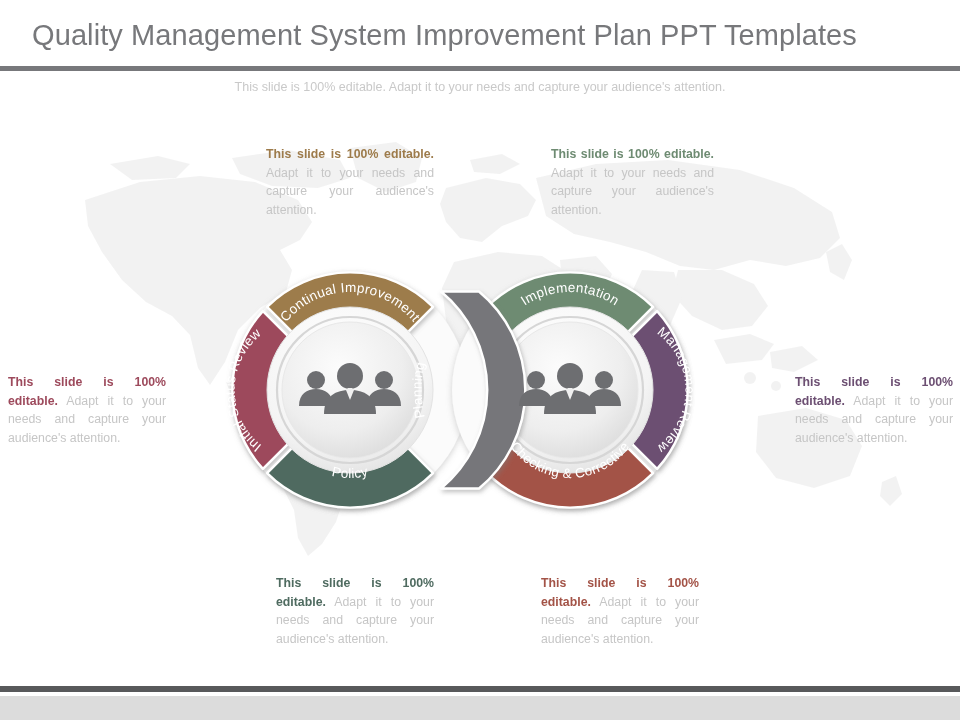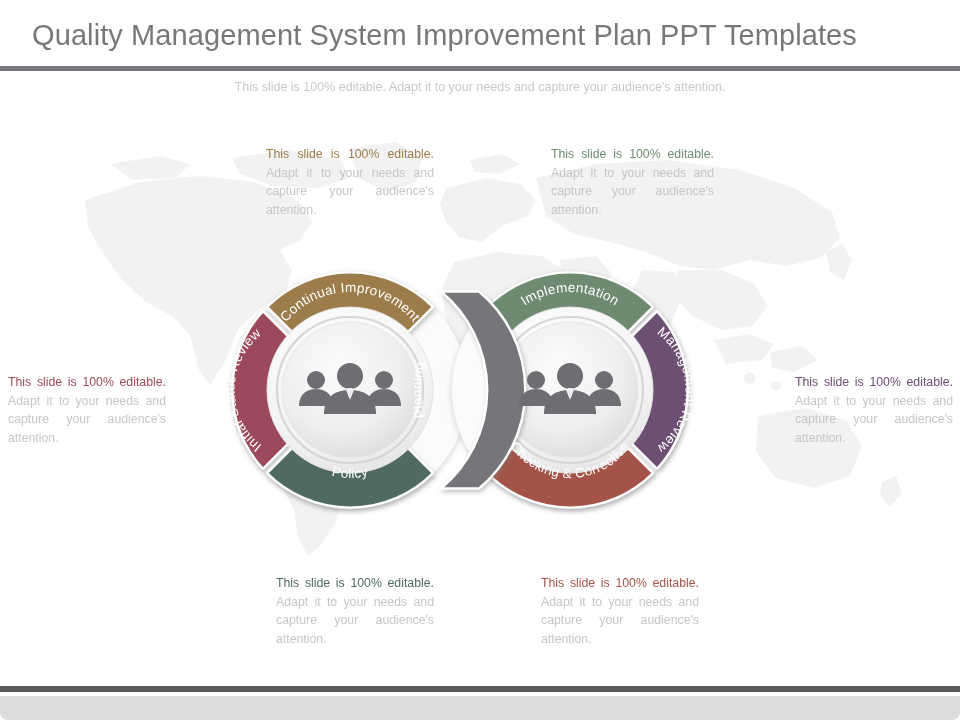--- a/index.html
+++ b/index.html
@@ -3,21 +3,21 @@
 <meta charset="utf-8">
 <style>
   html,body{margin:0;padding:0;}
   body{
     width:960px;height:720px;
     background:#ffffff;
     font-family:"Liberation Sans", sans-serif;
     overflow:hidden;
     position:relative;
   }
-  .slide{position:absolute;inset:0;width:960px;height:720px;background:#fff;overflow:hidden;border-radius:8px;}
+  .slide{position:absolute;inset:0;width:960px;height:720px;background:#fff;overflow:hidden;}
 
   
   .title{
     position:absolute;left:32px;top:18px;width:900px;
     font-size:29px;line-height:34px;color:#77787b;
     font-weight:400;letter-spacing:.1px;white-space:nowrap;
   }
   .header-rule{
     position:absolute;left:0;top:66px;width:960px;height:5px;background:#77787b;
   }
@@ -34,21 +34,21 @@
   .worldmap{position:absolute;left:50px;top:130px;width:870px;height:430px;opacity:.5;}
   .worldmap svg{width:100%;height:100%;display:block;}
 
   
   .stage{position:absolute;left:150px;top:210px;width:620px;height:360px;}
   .stage svg{display:block;width:620px;height:360px;overflow:visible;}
 
   
   .cap{position:absolute;font-size:12.3px;line-height:18.5px;
        text-align:justify;color:#c6c6c6;}
-  .cap .hl{font-weight:normal;}
+  .cap .hl{font-weight:bold;}
   .cap .rest{color:#c6c6c6;}
 </style>
 </head>
 <body>
 
 <div class="slide">
 
   <div class="worldmap">
     <svg viewBox="0 0 870 430" xmlns="http://www.w3.org/2000/svg">
       <g fill="#e6e6e6">

